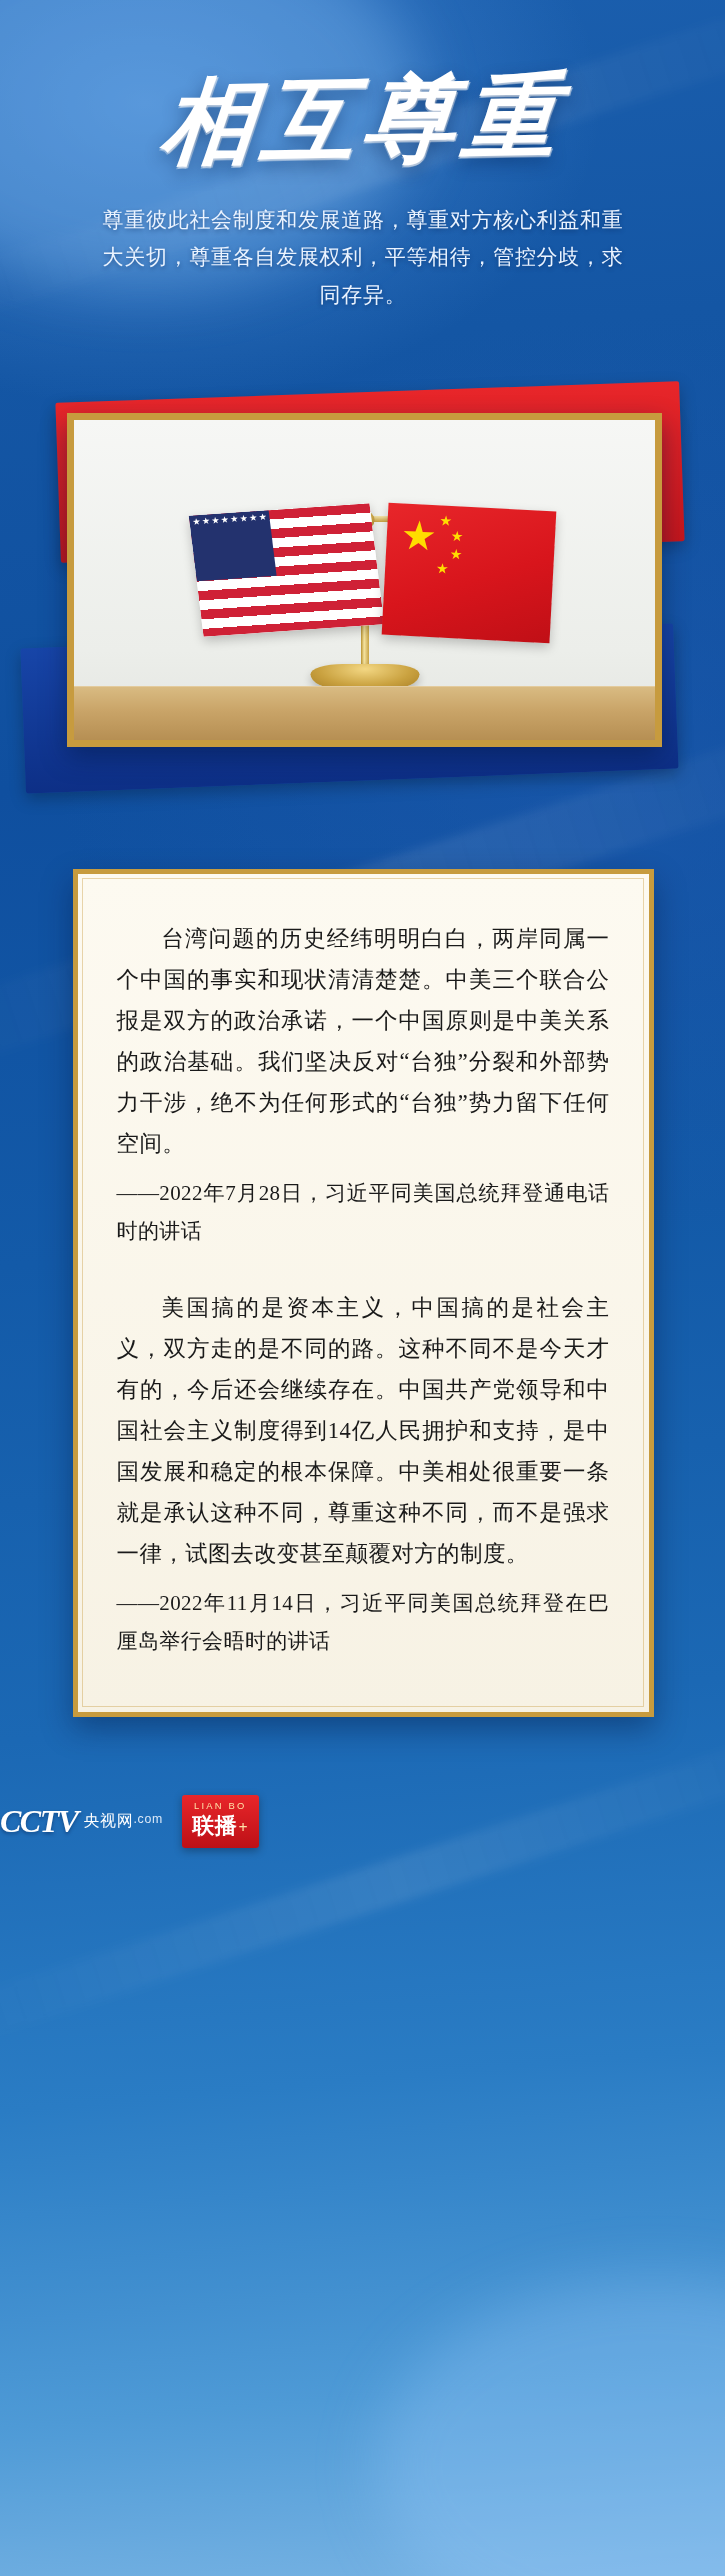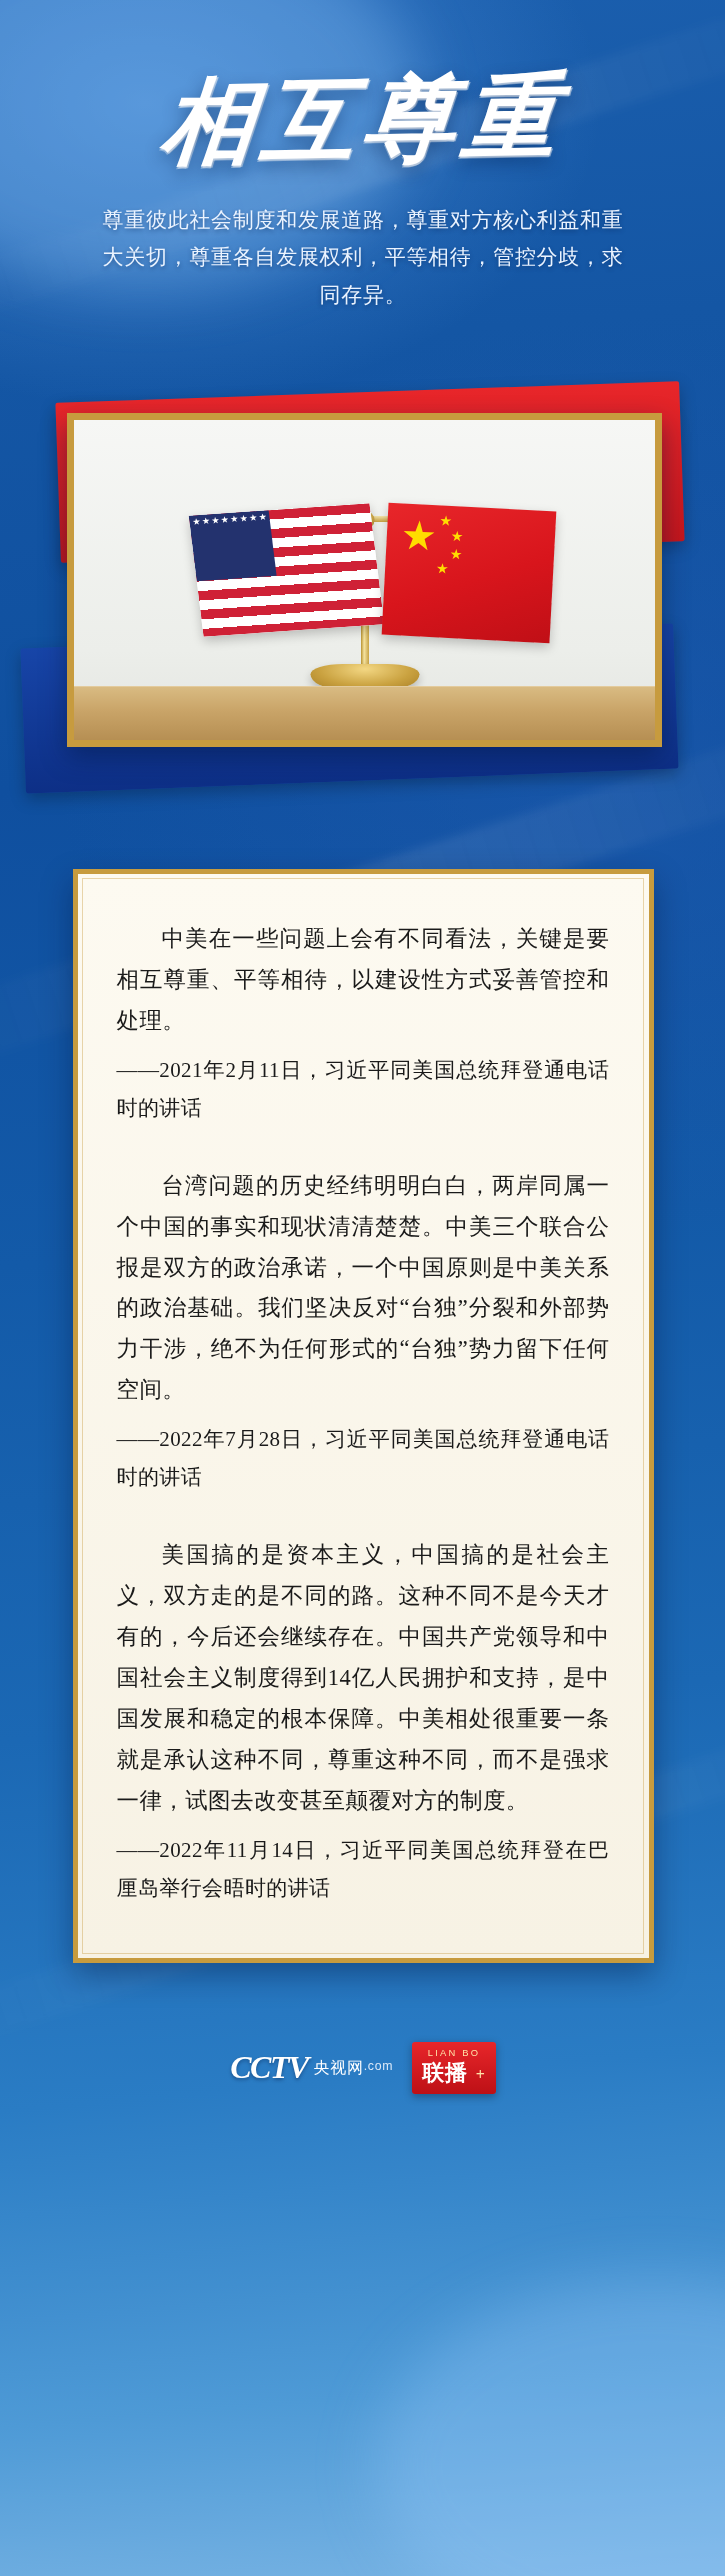--- a/index.html
+++ b/index.html
@@ -244,21 +244,20 @@
   }
   .block + .block { margin-top: 38px; }
 
   
   .footer {
     position: relative;
     margin-top: 61px;
     height: 87px;
     display: flex;
     align-items: center;
-    justify-content: center;
     gap: 19px;
     z-index: 5;
   }
   .cctv-logo {
     display: flex;
     align-items: center;
     gap: 5.8px;
   }
   .cctv-mark {
     font-family: "Liberation Serif", serif;
@@ -298,21 +297,21 @@
     letter-spacing: 2.2px;
   }
   .lianbo-main {
     font-family: "Liberation Serif", serif;
     font-size: 22px;
     font-weight: 700;
     color: #ffffff;
     letter-spacing: 0.7px;
     display: flex;
     align-items: baseline;
-    gap: 8px;
+    gap: 1px;
   }
   .lianbo-plus {
     font-size: 16px;
     color: #ffe2a8;
     font-weight: 700;
   }
 </style>
 </head>
 <body>
 
@@ -354,24 +353,20 @@
 
       <div class="stand"></div>
       <div class="desk-edge"></div>
       <div class="desk"></div>
     </div>
   </div>
 </div>
 
 <div class="quote-card">
 
-  <div class="block">
-    <p class="para">中美在一些问题上会有不同看法，关键是要相互尊重、平等相待，以建设性方式妥善管控和处理。</p>
-    <p class="source">——2021年2月11日，习近平同美国总统拜登通电话时的讲话</p>
-  </div>
 
   <div class="block">
     <p class="para">台湾问题的历史经纬明明白白，两岸同属一个中国的事实和现状清清楚楚。中美三个联合公报是双方的政治承诺，一个中国原则是中美关系的政治基础。我们坚决反对“台独”分裂和外部势力干涉，绝不为任何形式的“台独”势力留下任何空间。</p>
     <p class="source">——2022年7月28日，习近平同美国总统拜登通电话时的讲话</p>
   </div>
 
   <div class="block">
     <p class="para">美国搞的是资本主义，中国搞的是社会主义，双方走的是不同的路。这种不同不是今天才有的，今后还会继续存在。中国共产党领导和中国社会主义制度得到14亿人民拥护和支持，是中国发展和稳定的根本保障。中美相处很重要一条就是承认这种不同，尊重这种不同，而不是强求一律，试图去改变甚至颠覆对方的制度。</p>
     <p class="source">——2022年11月14日，习近平同美国总统拜登在巴厘岛举行会晤时的讲话</p>
   </div>

